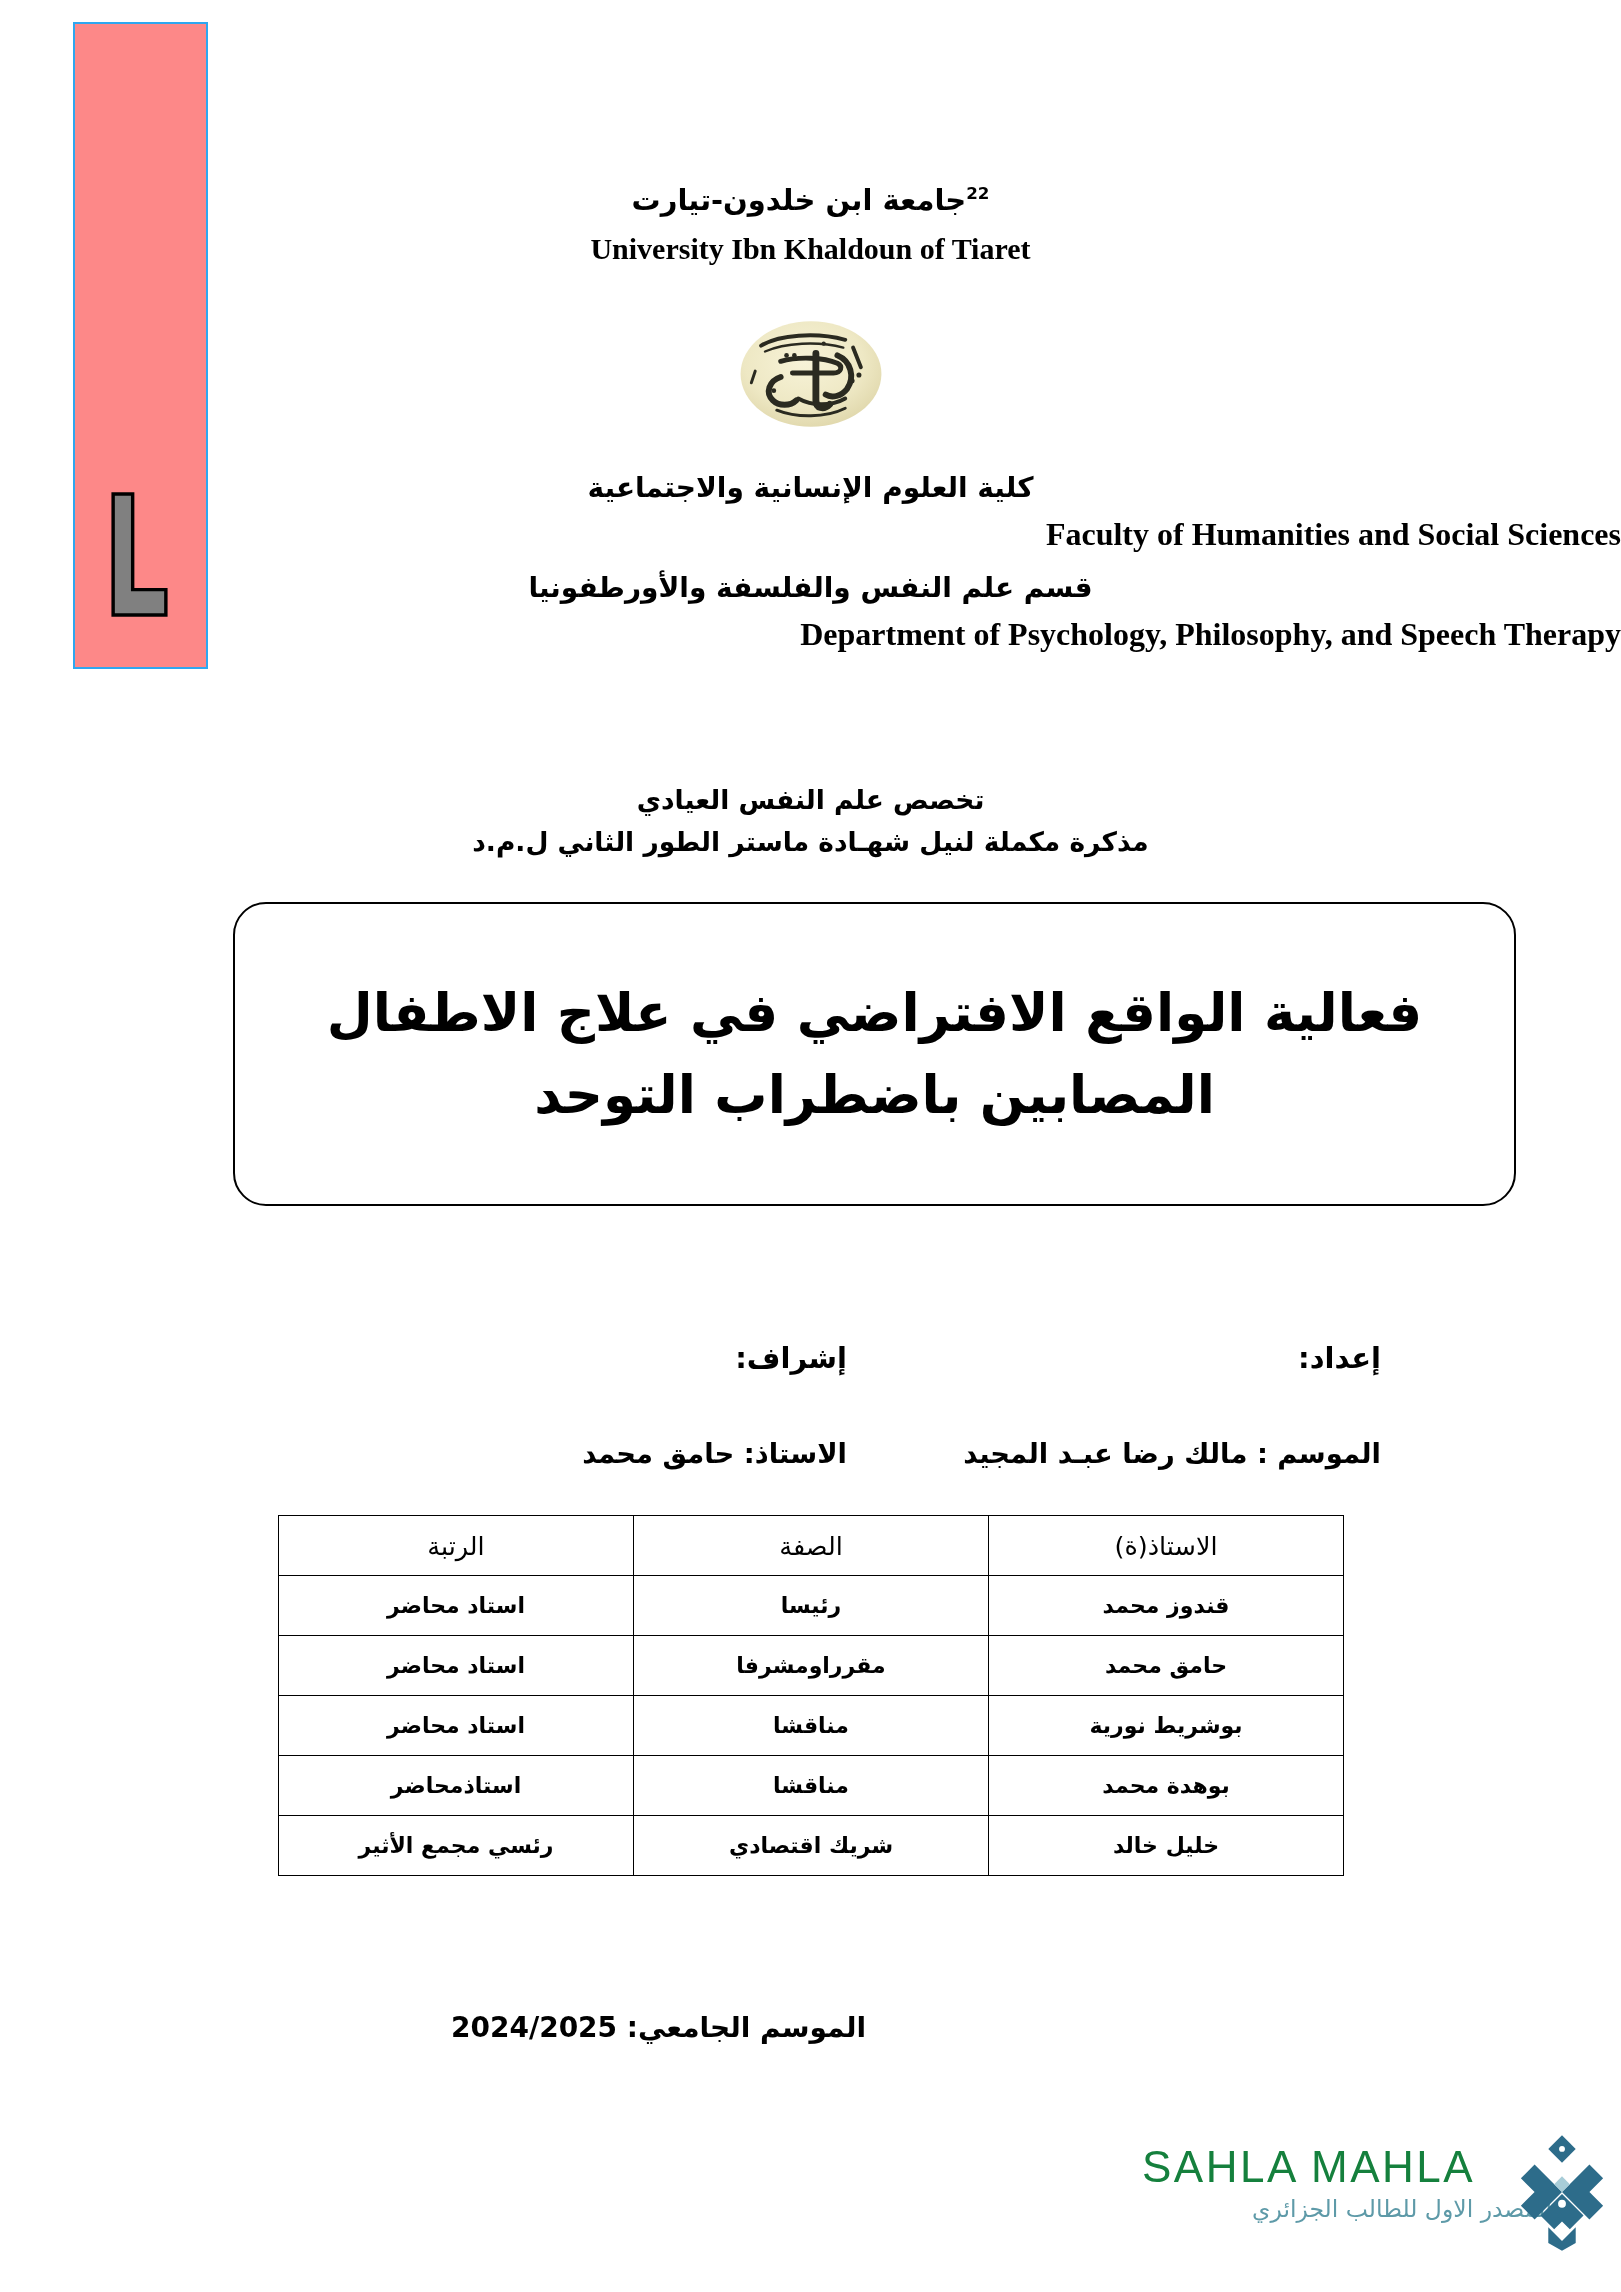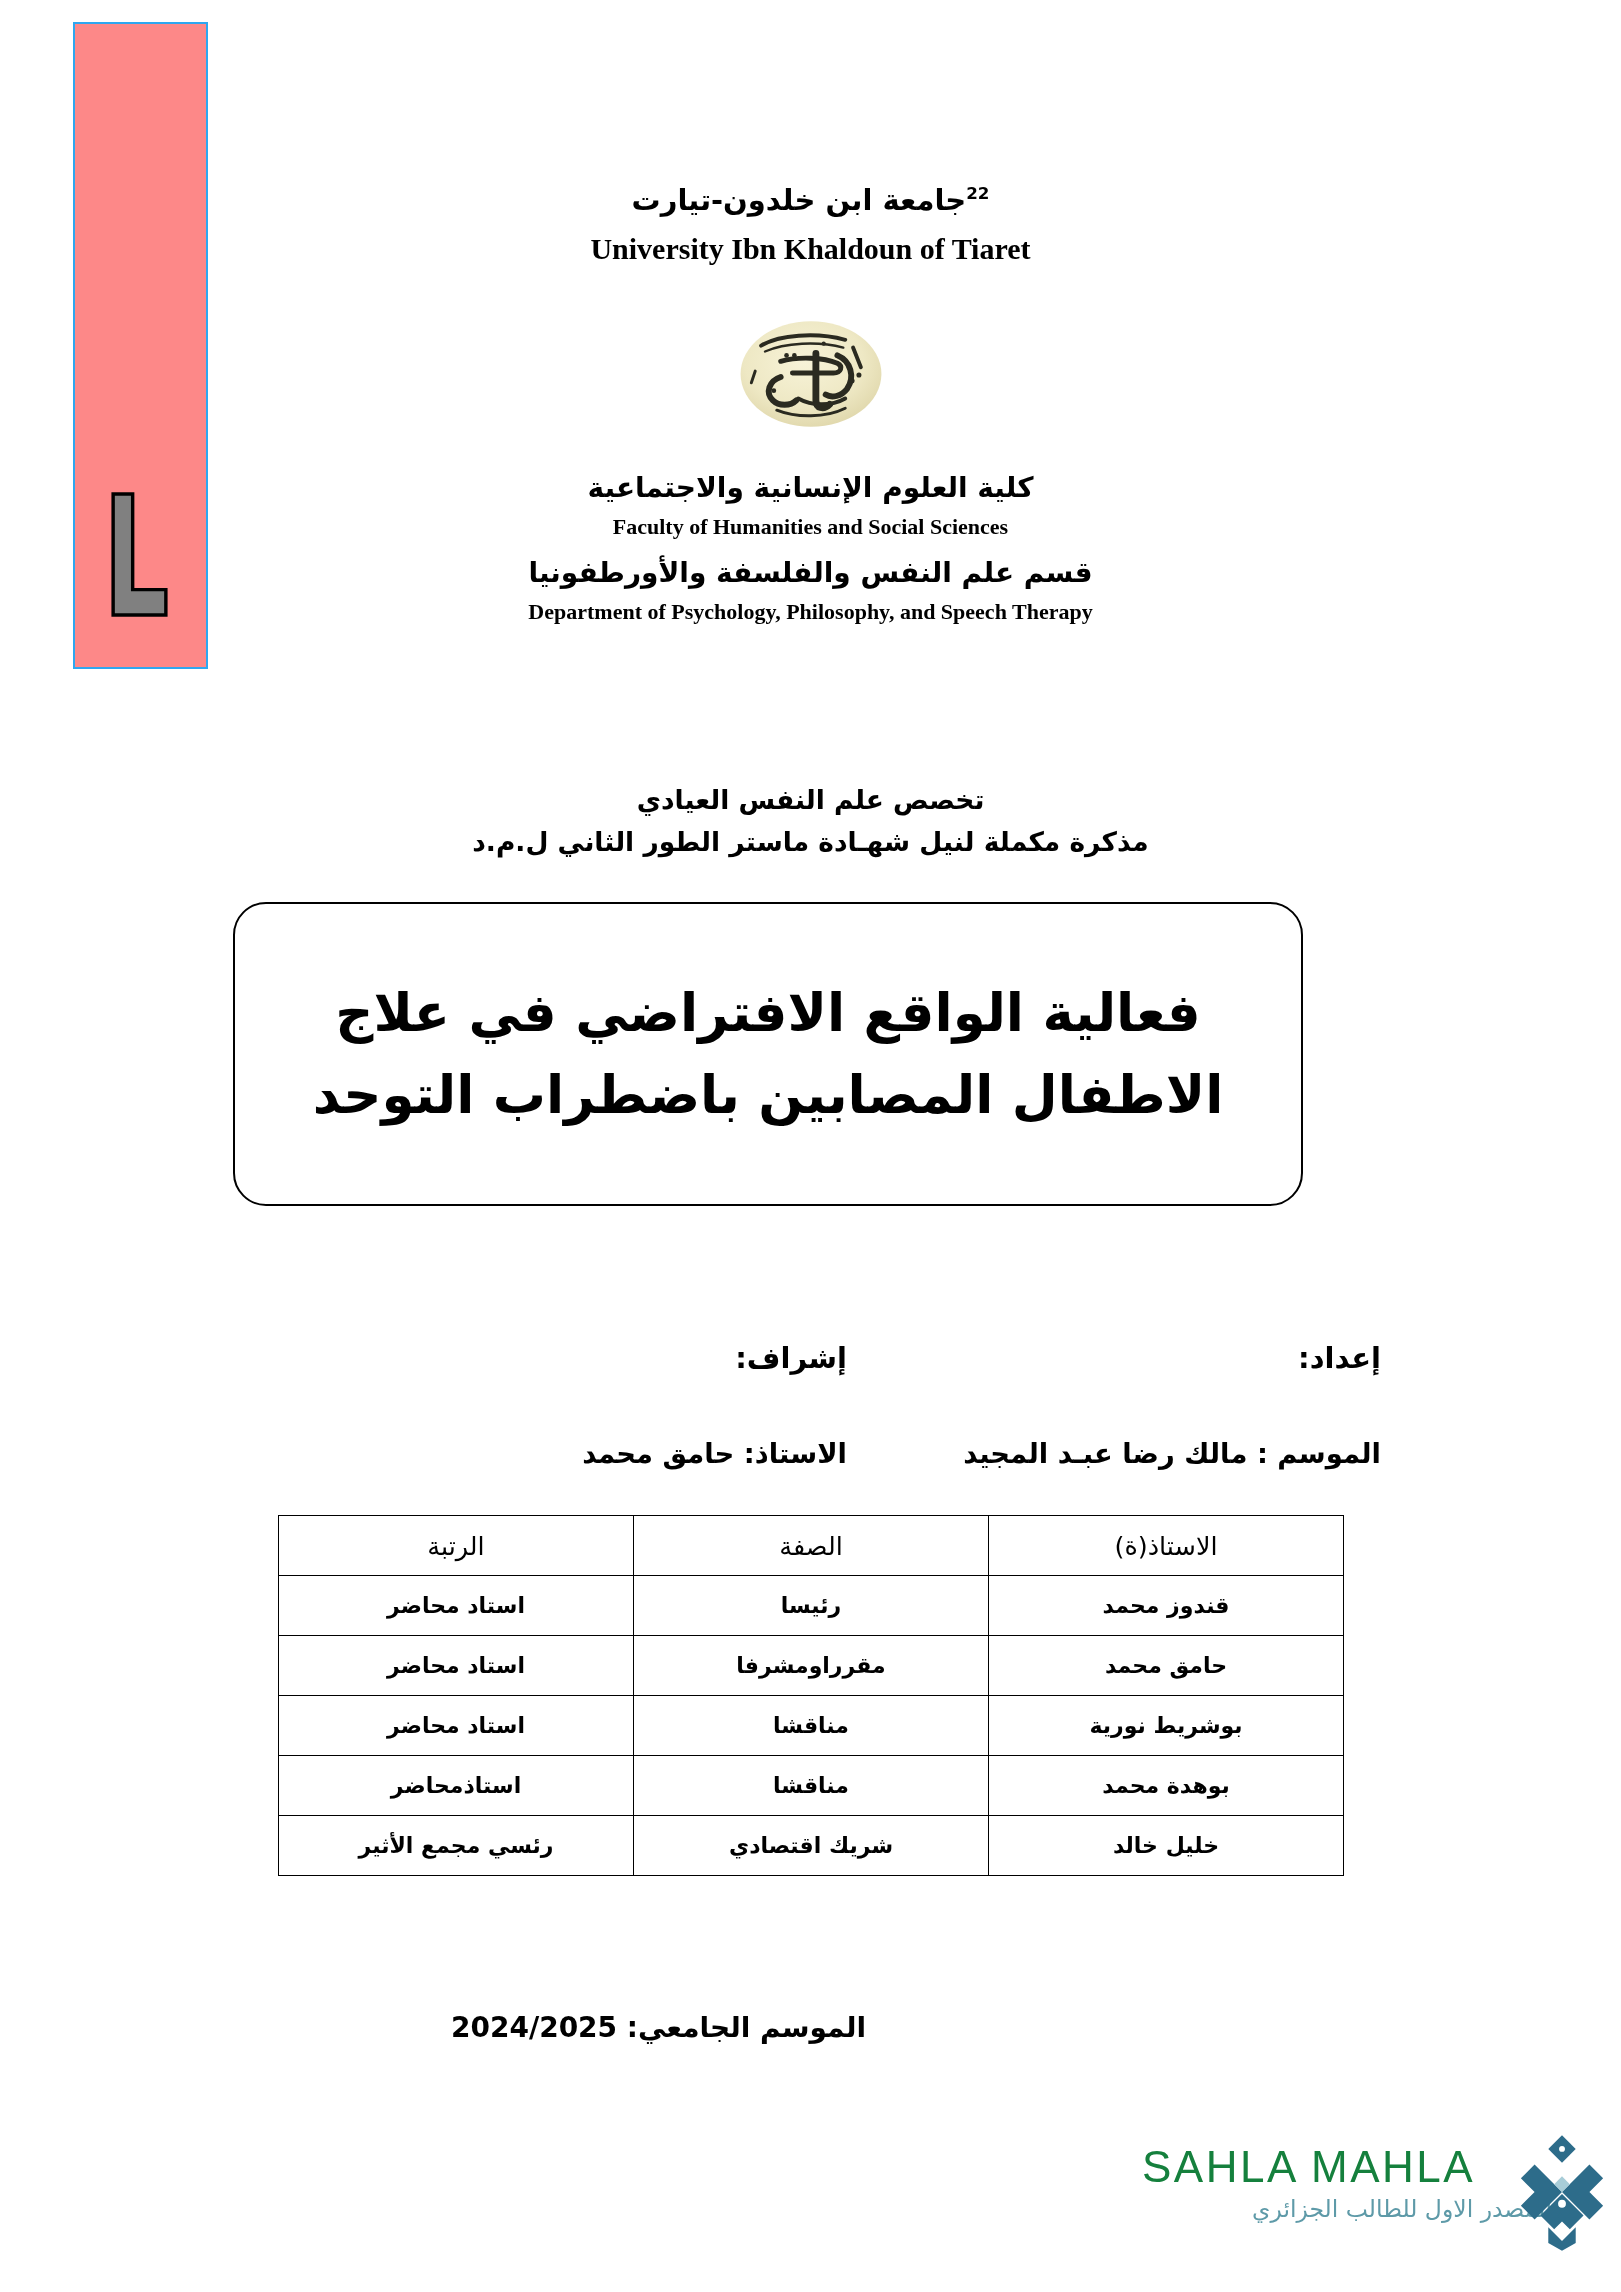--- a/index.html
+++ b/index.html
@@ -87,21 +87,21 @@
   }
 
   .fac-block {
     position: absolute;
     left: 0;
     top: 469px;
     width: 1621px;
     text-align: center;
   }
   .fac-block .ar-head { font-size: 28px; }
-  .fac-block .en-head { font-size: 22px; margin-top: 3.9px; margin-bottom: 11.8px; }
+  .fac-block .en-head { font-size: 32px; margin-top: 3.9px; margin-bottom: 11.8px; text-align: right; }
 
   
   .kind-block {
     position: absolute;
     left: 0;
     top: 779px;
     width: 1621px;
     text-align: center;
     direction: rtl;
   }
@@ -110,21 +110,21 @@
     font-weight: bold;
     font-size: 26.5px;
     line-height: 1.6;
   }
 
   
   .title-box {
     position: absolute;
     left: 233px;
     top: 902px;
-    width: 1070px;
+    width: 1283px;
     height: 304px;
     border: 2px solid #000000;
     border-radius: 33px;
     box-sizing: border-box;
     display: flex;
     align-items: center;
     justify-content: center;
   }
   .title-text {
     direction: rtl;

